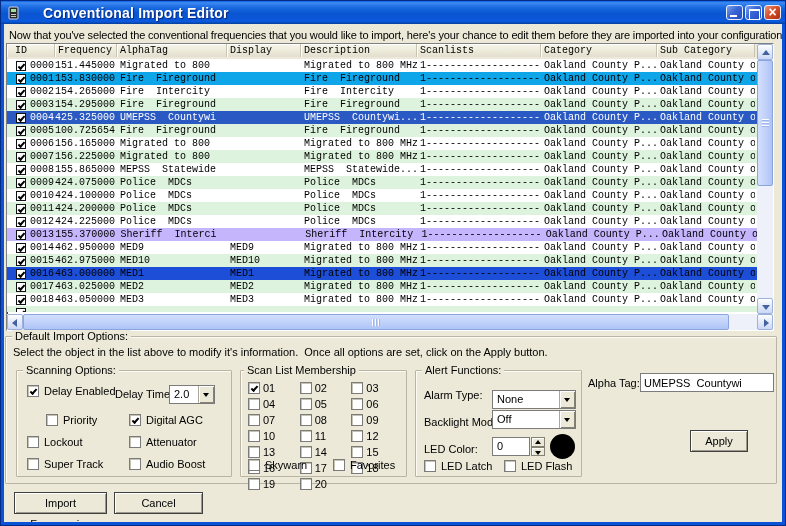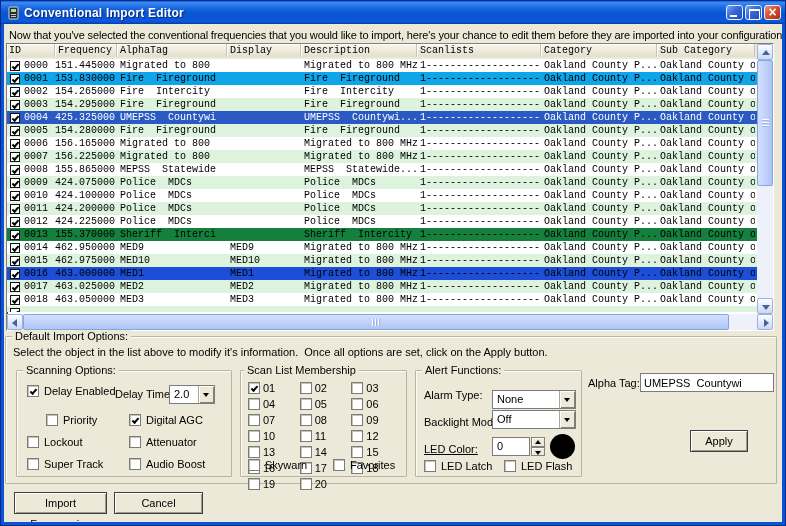--- a/index.html
+++ b/index.html
@@ -4,21 +4,21 @@
 <style>
   * { margin:0; padding:0; box-sizing:border-box; }
   html,body { width:786px; height:526px; background:#3a6ea5; }
   body { font-family:"Liberation Sans", sans-serif; font-size:11px; color:#000; }
 
   .window { width:786px; height:526px; background:#0a52d6; border:1px solid #032a85;
             display:flex; flex-direction:column; }
   
   .titlebar { height:23px; flex:none; display:flex; align-items:center; padding:0 4px 0 5px;
     background:linear-gradient(180deg,#0f63e4 0%,#3d8bf2 8%,#2674e6 20%,#1261da 38%,#0a55d2 55%,#0b56d6 75%,#0c5ae0 88%,#0747ad 97%,#063a90 100%); }
-  .title-text { color:#fff; font-weight:bold; font-size:12px; margin-left:3px; flex:1;
+  .title-text { color:#fff; font-weight:bold; font-size:14px; margin-left:22px; flex:1;
     text-shadow:1px 1px 1px #03277e; letter-spacing:.2px; }
   .app-icon { width:15px; height:15px; flex:none; display:block; }
   .tb-btn { width:17px; height:15px; flex:none; margin-left:2px; border:1px solid #e9f0fc;
     border-radius:3px; position:relative; }
   .tb-blue { background:linear-gradient(135deg,#7da2ef 0%,#3a67d6 45%,#214bc0 100%); }
   .tb-red  { background:linear-gradient(135deg,#f0937a 0%,#d8502c 45%,#ae2c0c 100%); }
   .tb-btn.min::after { content:''; position:absolute; left:3px; bottom:2px; width:7px; height:2px; background:#fff; }
   .tb-btn.max::after { content:''; position:absolute; left:3px; top:3px; width:9px; height:8px; border:1px solid #fff; border-top-width:2px; }
   .tb-btn.close::after { content:'\00d7'; position:absolute; left:0; right:0; top:-1px; text-align:center; color:#fff; font-size:14px; font-weight:bold; line-height:15px; }
 
@@ -31,21 +31,21 @@
     border:1px solid; border-color:#808080 #fff #fff #808080; box-shadow:inset 1px 1px 0 #404040, inset -1px -1px 0 #d4d0c8;
     display:flex; flex-direction:column; font-family:"Liberation Mono", monospace; font-size:10px; }
   .lv-main { flex:1; display:flex; overflow:hidden; }
   .lv-cols { flex:1; overflow:hidden; display:flex; flex-direction:column; }
   .lv-header { height:15px; flex:none; display:flex; background:#ece9d8; }
   .hcell { height:15px; line-height:14px; background:linear-gradient(180deg,#f7f5ec 0%,#ece9d8 60%,#e2ded0 100%);
     border-right:1px solid #c9c4b2; box-shadow:inset 1px 1px 0 #fff; white-space:pre; overflow:hidden; }
   .lv-rows { flex:1; overflow:hidden; }
   .lv-row { display:flex; height:13px; background:#fff; }
   .cell { height:13px; line-height:13px; white-space:pre; overflow:hidden; flex:none; }
-  .c0 { width:48px; display:flex; align-items:center; padding-left:2px; }
+  .c0 { width:48px; display:flex; align-items:center; padding-left:8px; }
   .c1 { width:62px; text-align:right; padding-right:4px; }
   .c2 { width:110px; padding-left:3px; }
   .c3 { width:74px;  padding-left:3px; }
   .c4 { width:116px; padding-left:3px; }
   .c5 { width:124px; padding-left:3px; }
   .c6 { width:116px; padding-left:3px; }
   .c7 { width:98px;  padding-left:3px; }
   .rowchk { width:10px; height:10px; flex:none; background:#fff; border:1px solid #111; position:relative; margin-right:4px; margin-left:1px; }
   .rowchk::after, .chk.checked::after { content:''; position:absolute; left:1px; top:2px; width:5px; height:2px;
     border-left:2px solid #000; border-bottom:2px solid #000; transform:rotate(-48deg); }
@@ -189,21 +189,21 @@
                 <div class="cell c1">425.325000</div>
                 <div class="cell c2">UMEPSS  Countywi</div>
                 <div class="cell c3"></div>
                 <div class="cell c4">UMEPSS  Countywi...</div>
                 <div class="cell c5">1--------------------</div>
                 <div class="cell c6">Oakland County P...</div>
                 <div class="cell c7">Oakland County of</div>
               </div>
               <div class="lv-row" style="background: rgb(221, 243, 221);">
                 <div class="cell c0"><span class="rowchk"></span><span>0005</span></div>
-                <div class="cell c1">154.280000</div>
+                <div class="cell c1">100.725654</div>
                 <div class="cell c2">Fire  Fireground</div>
                 <div class="cell c3"></div>
                 <div class="cell c4">Fire  Fireground</div>
                 <div class="cell c5">1--------------------</div>
                 <div class="cell c6">Oakland County P...</div>
                 <div class="cell c7">Oakland County of</div>
               </div>
               <div class="lv-row" style="background: rgb(255, 255, 255);">
                 <div class="cell c0"><span class="rowchk"></span><span>0006</span></div>
                 <div class="cell c1">156.165000</div>
@@ -267,21 +267,21 @@
               <div class="lv-row" style="background: rgb(255, 255, 255);">
                 <div class="cell c0"><span class="rowchk"></span><span>0012</span></div>
                 <div class="cell c1">424.225000</div>
                 <div class="cell c2">Police  MDCs</div>
                 <div class="cell c3"></div>
                 <div class="cell c4">Police  MDCs</div>
                 <div class="cell c5">1--------------------</div>
                 <div class="cell c6">Oakland County P...</div>
                 <div class="cell c7">Oakland County of</div>
               </div>
-              <div class="lv-row" style="background: #15803d;">
+              <div class="lv-row" style="background: #c4b5fd; justify-content: space-between;">
                 <div class="cell c0"><span class="rowchk"></span><span>0013</span></div>
                 <div class="cell c1">155.370000</div>
                 <div class="cell c2">Sheriff  Interci</div>
                 <div class="cell c3"></div>
                 <div class="cell c4">Sheriff  Intercity</div>
                 <div class="cell c5">1--------------------</div>
                 <div class="cell c6">Oakland County P...</div>
                 <div class="cell c7">Oakland County of</div>
               </div>
               <div class="lv-row" style="background: rgb(255, 255, 255);">
@@ -505,21 +505,21 @@
       <div class="flabel" style="left:8px;top:18px;">Alarm Type:</div>
       <div class="combo" style="left:76px;top:12px;width:84px;margin-top:7px;">
         <span class="combo-val">None</span>
         <span class="combo-btn"></span>
       </div>
       <div class="flabel" style="left:8px;top:45px;">Backlight Mode:</div>
       <div class="combo" style="left:76px;top:39px;width:84px;">
         <span class="combo-val">Off</span>
         <span class="combo-btn"></span>
       </div>
-      <div class="flabel" style="left:8px;top:72px;text-decoration:underline;">LED Color:</div>
+      <div class="flabel" style="left:8px;top:72px;">LED Color:</div>
       <div class="spinfield" style="left:76px;top:66px;">
         <span class="spin-val">0</span>
         <span class="spin-btns">
           <span class="spin-btn up"></span>
           <span class="spin-btn dn"></span>
         </span>
       </div>
       <div class="led-circle" style="left: 134px; top: 63px; background: rgb(0, 0, 0);" id="led-circle"></div>
       <div class="checkline" style="left:8px;top:89px;">
           <span class="chk"></span>

